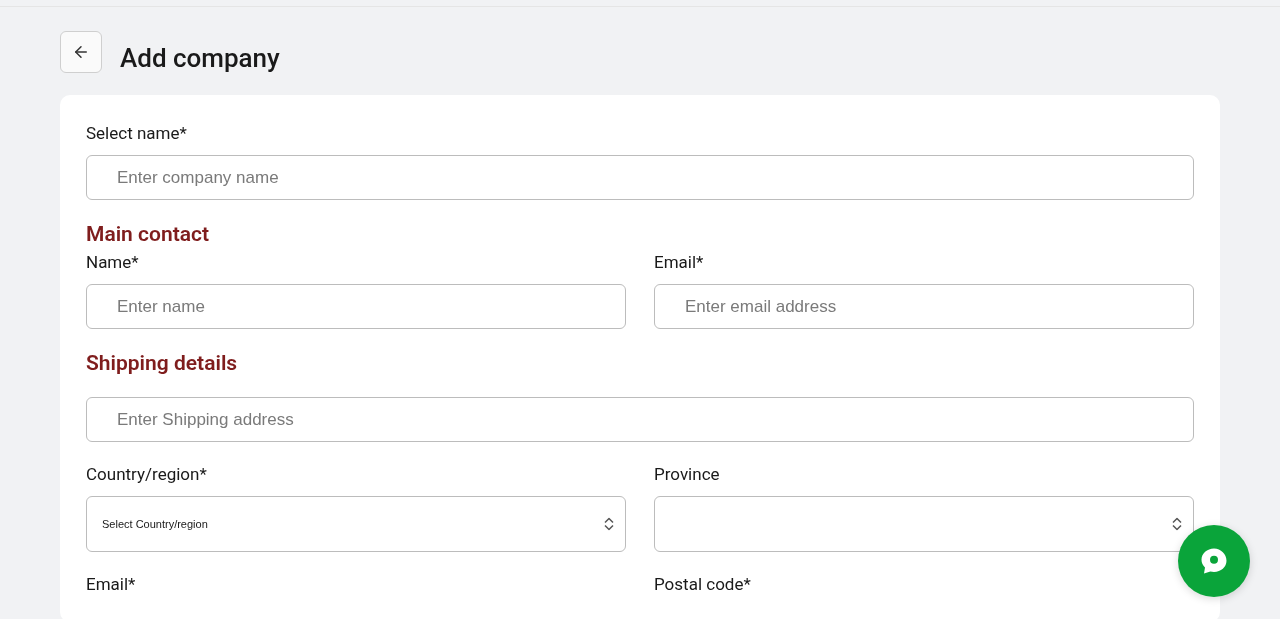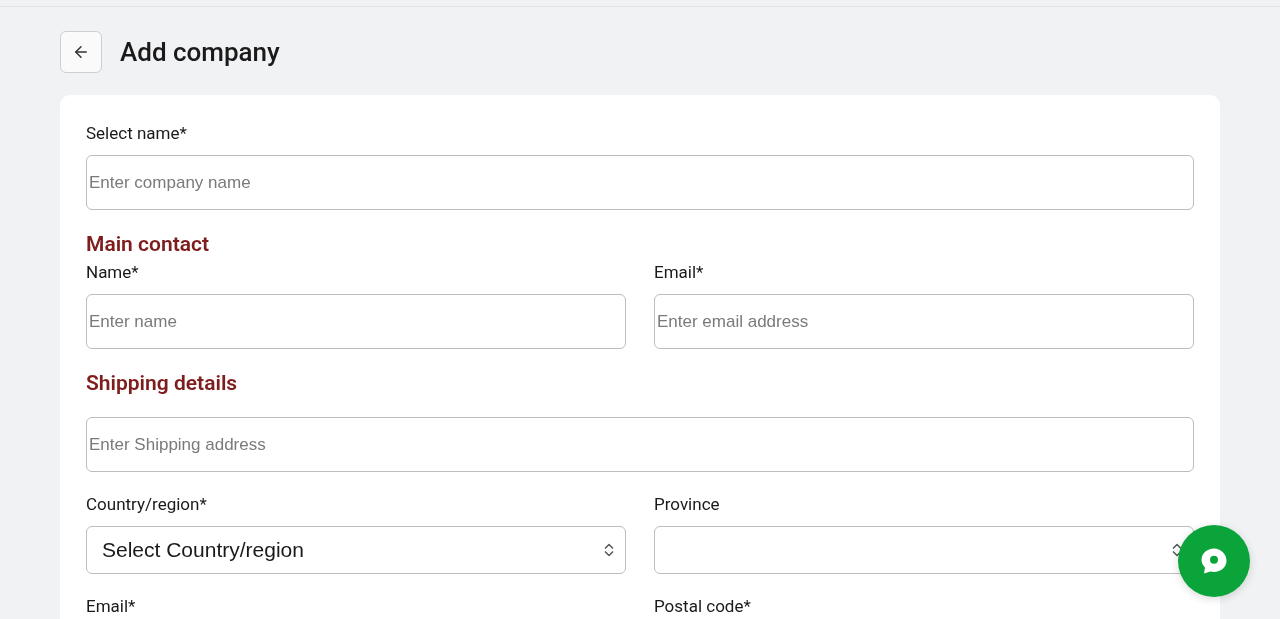--- a/index.html
+++ b/index.html
@@ -17,21 +17,21 @@
     .top-border {
       height: 7px;
       background: #f1f2f4;
       border-bottom: 1px solid #e5e5e5;
     }
     .page-container {
       padding: 24px 60px 0 60px;
     }
     .header-row {
       display: flex;
-      align-items: center;
+      align-items: flex-end;
       gap: 18px;
       margin-bottom: 22px;
     }
     .back-button {
       width: 42px;
       height: 42px;
       border: 1px solid #cfcfcf;
       border-radius: 6px;
       background: #fafafa;
       display: flex;
@@ -62,24 +62,24 @@
       font-weight: 400;
     }
     .section-heading {
       font-size: 21px;
       font-weight: 600;
       color: #7f1d1d;
       margin-bottom: 6px;
     }
     .text-input {
       width: 100%;
-      height: 55px;
+      height: 45px;
       border: 1px solid #bcbcbc;
       border-radius: 6px;
-      padding: 0 2px;
+      padding: 0 30px;
       font-size: 17px;
       color: #333;
       background: #fff;
       outline: none;
     }
     .text-input::placeholder {
       color: #7a7a7a;
     }
     .field-block {
       margin-bottom: 22px;
@@ -97,25 +97,25 @@
     }
     .shipping-subspacer {
       margin-top: 22px;
     }
     .select-wrapper {
       position: relative;
       width: 100%;
     }
     .select-input {
       width: 100%;
-      height: 48px;
+      height: 56px;
       border: 1px solid #bcbcbc;
       border-radius: 6px;
       padding: 0 15px;
-      font-size: 21px;
+      font-size: 11px;
       color: #1a1a1a;
       background: #fff;
       appearance: none;
       cursor: pointer;
       text-align: left;
       outline: none;
       display: flex;
       align-items: center;
     }
     .select-arrows {

